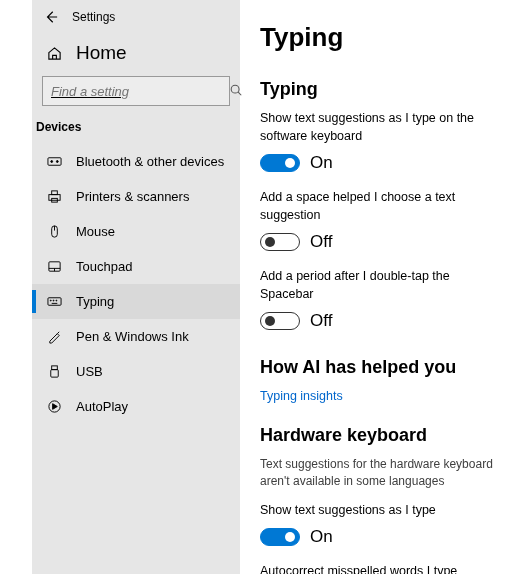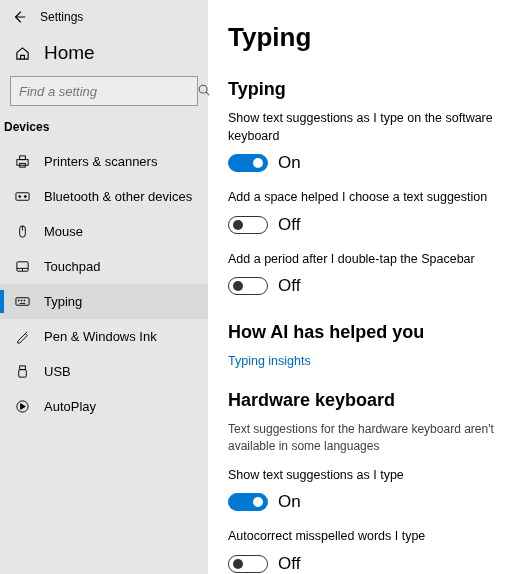--- a/index.html
+++ b/index.html
@@ -11,38 +11,39 @@
   width: 520px;
   height: 574px;
   overflow: hidden;
   display: flex;
 }
 .sidebar {
   width: 208px;
   background: #e6e6e6;
   padding: 10px 0 0 0;
   flex-shrink: 0;
+  margin-left: 32px;
 }
 .sidebar-header {
   display: flex;
   align-items: center;
   padding: 0 12px 8px 12px;
   gap: 14px;
 }
 .back-icon svg { width: 14px; height: 14px; display: block; }
 .app-title { font-size: 12px; }
 .home-row {
   display: flex;
   align-items: center;
   gap: 14px;
   padding: 10px 14px 12px 14px;
 }
 .home-row .ico { width: 16px; display: flex; justify-content: center; }
 .home-row .lbl { font-size: 19px; }
-.search-wrap { padding: 0 10px 14px 10px; }
+.search-wrap { padding: 0 10px 14px 10px; text-decoration: underline; }
 .search {
   display: flex;
   align-items: center;
   border: 1px solid #999;
   background: #ededed;
   height: 30px;
   padding: 0 8px;
 }
 .search input {
   flex: 1;
@@ -182,37 +183,37 @@
           </svg>
       </span>
     </div>
   </div>
 
   <div class="section-hdr">Devices</div>
 
   <div class="nav-item">
     <span class="ico">
       <svg viewBox="0 0 16 16" fill="none" stroke="#000" stroke-width="1">
+          <rect x="1" y="4" width="14" height="8" rx="1"></rect>
+          <circle cx="5" cy="8" r="1" fill="#000"></circle>
+          <circle cx="11" cy="8" r="1" fill="#000"></circle>
+        </svg>
+    </span>
+    <span class="lbl">Bluetooth &amp; other devices</span>
+  </div>
+
+  <div class="nav-item">
+    <span class="ico">
+      <svg viewBox="0 0 16 16" fill="none" stroke="#000" stroke-width="1">
           <rect x="2" y="6" width="12" height="6"></rect>
           <rect x="5" y="2" width="6" height="4"></rect>
           <rect x="5" y="10" width="6" height="4"></rect>
         </svg>
     </span>
     <span class="lbl">Printers &amp; scanners</span>
-  </div>
-
-  <div class="nav-item">
-    <span class="ico">
-      <svg viewBox="0 0 16 16" fill="none" stroke="#000" stroke-width="1">
-          <rect x="1" y="4" width="14" height="8" rx="1"></rect>
-          <circle cx="5" cy="8" r="1" fill="#000"></circle>
-          <circle cx="11" cy="8" r="1" fill="#000"></circle>
-        </svg>
-    </span>
-    <span class="lbl">Bluetooth &amp; other devices</span>
   </div>
 
   <div class="nav-item">
     <span class="ico">
       <svg viewBox="0 0 16 16" fill="none" stroke="#000" stroke-width="1">
           <rect x="5" y="2" width="6" height="12" rx="3"></rect>
           <line x1="8" y1="2" x2="8" y2="7"></line>
         </svg>
     </span>
     <span class="lbl">Mouse</span>

